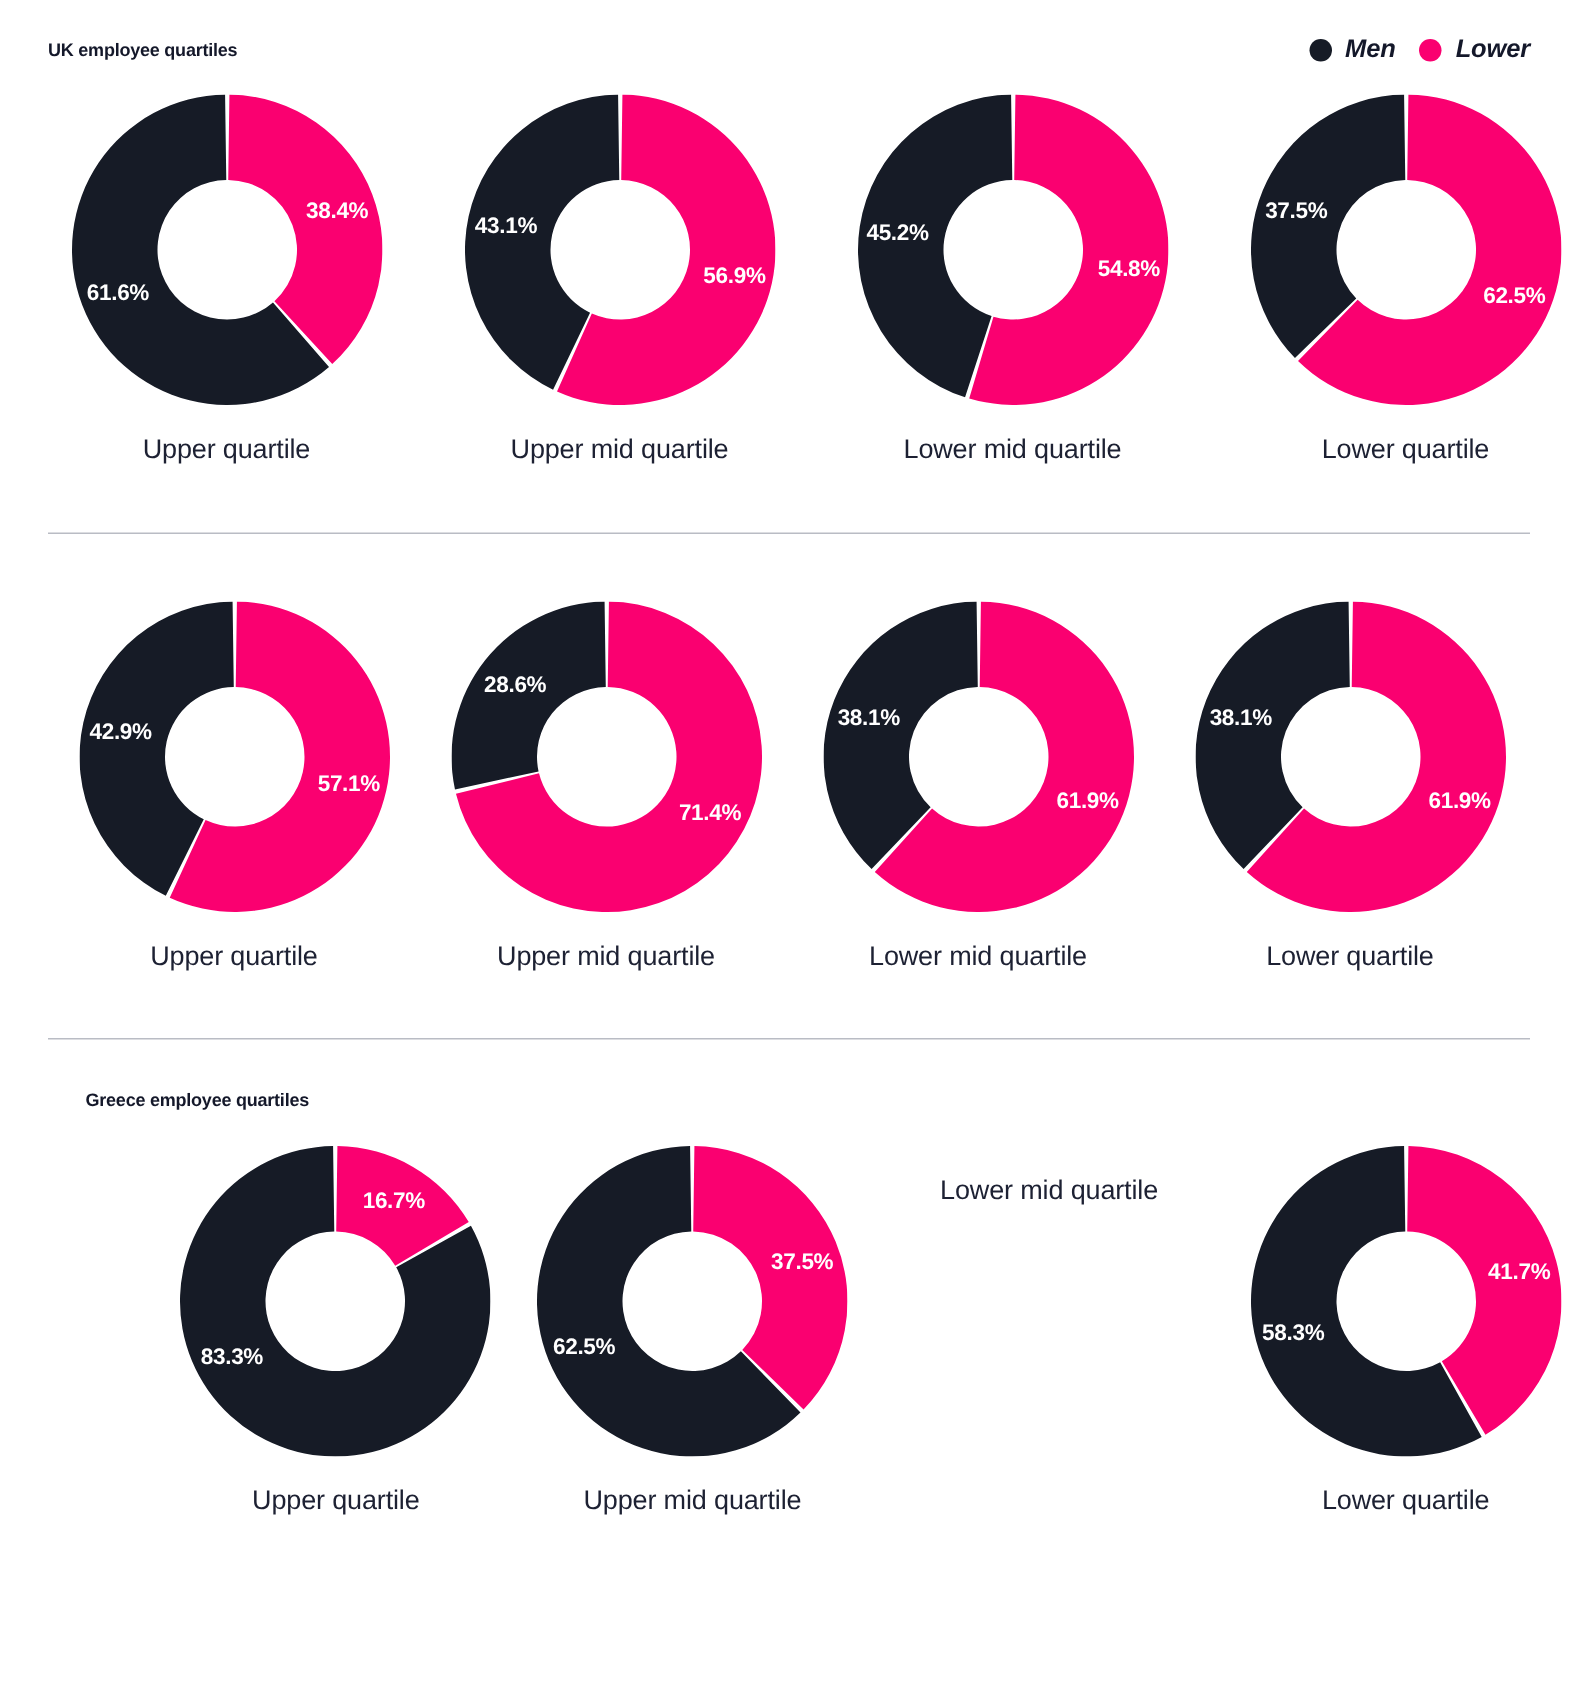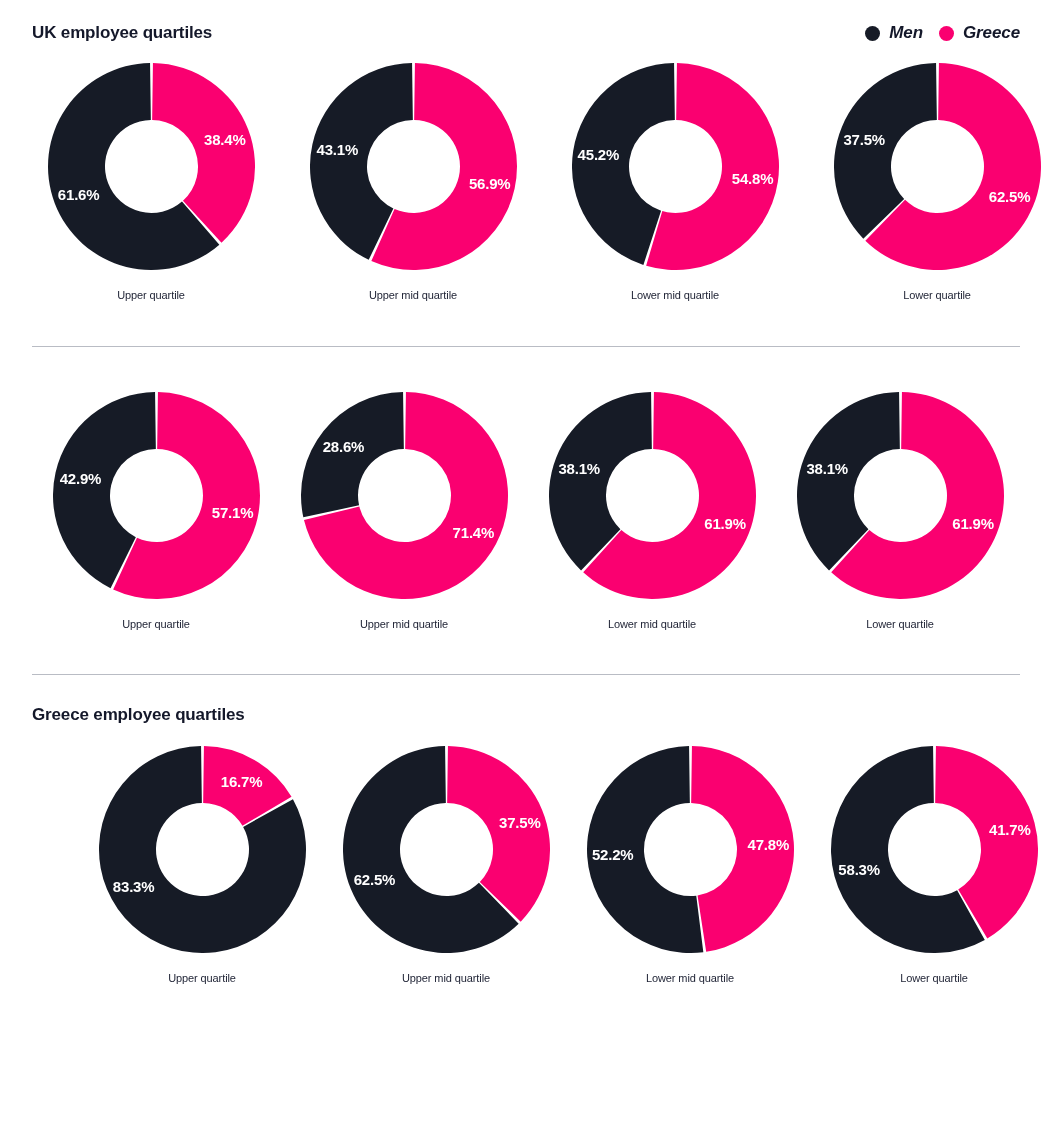--- a/index.html
+++ b/index.html
@@ -13,21 +13,21 @@
   .page{position:relative;width:1056px;height:1130px;}
 
   
   .sec-head{
     position:relative;
     display:flex;align-items:center;justify-content:space-between;
     padding:0 36px 0 32px;
     height:26px;
   }
   .sec-title{
-    font-size:17px;font-weight:bold;letter-spacing:-0.15px;
+    font-size:12px;font-weight:bold;letter-spacing:-0.15px;
     color:#14182a;line-height:26px;white-space:nowrap;
   }
   .legend{display:flex;align-items:center;gap:16px;font-style:italic;}
   .legend-item{display:flex;align-items:center;gap:9px;}
   .legend-dot{width:15px;height:15px;border-radius:50%;display:block;}
   .legend-label{font-size:17px;font-weight:bold;color:#14182a;letter-spacing:-0.1px;}
 
   
   .section{position:relative;}
   .charts-row{
@@ -39,21 +39,21 @@
     display:flex;flex-direction:column;align-items:center;
   }
   .donut-wrap{position:relative;}
   .donut-svg{display:block;}
   .pct{
     font-size:15px;font-weight:bold;fill:#ffffff;
     font-family:"Liberation Sans",sans-serif;
     letter-spacing:-0.2px;
   }
   .cell-label{
-    font-size:11px;color:#1d2133;letter-spacing:-0.1px;
+    font-size:18px;color:#1d2133;letter-spacing:-0.1px;
     text-align:center;white-space:nowrap;
   }
 
   .divider{
     height:1px;background:#b9bcc4;
     margin:0 36px 0 32px;
   }
 </style>
 </head>
 <body>
@@ -63,21 +63,21 @@
   <div class="section" style="padding-top:20px;">
     <div class="sec-head">
       <div class="sec-title">UK employee quartiles</div>
       <div class="legend">
         <div class="legend-item">
           <span class="legend-dot" style="background:#161b26"></span>
           <span class="legend-label">Men</span>
         </div>
         <div class="legend-item">
           <span class="legend-dot" style="background:#fa0070"></span>
-          <span class="legend-label">Greece</span>
+          <span class="legend-label">Lower</span>
         </div>
       </div>
     </div>
     <div class="charts-row" id="row-0" style="margin-top:17px;gap:24px;">
         <div class="chart-cell">
           <div class="donut-wrap">
             <svg width="207" height="207" viewBox="0 0 207 207" class="donut-svg">
               <path d="M 104.94508566510154 0.010088765037011171 A 103.5 103.5 0 0 1 173.50345789846455 179.7349387240385 L 134.95082891090436 137.750479716597 A 46.5 46.5 0 0 0 104.14924138577025 57.00453263356735 Z" fill="#fa0070"></path>
               <path d="M 171.34756018594072 181.659827128872 A 103.5 103.5 0 1 1 102.05491433489844 0.010088765037011171 L 102.85075861422973 57.00453263356735 A 46.5 46.5 0 1 0 133.98223718498787 138.6152846521019 Z" fill="#161b26"></path>
               <text x="176.79602442130084" y="82.32242882059784" text-anchor="middle" class="pct">38.4%</text>
@@ -168,21 +168,21 @@
               <text x="30.203975578699144" y="82.32242882059785" text-anchor="middle" class="pct">38.1%</text>
             </svg>
           </div>
           <div class="cell-label" style="margin-top: 19px;">Lower quartile</div>
         </div>
       </div>
   </div>
 
   <div class="divider" style="margin-top:44px;"></div>
 
-  <div class="section" style="padding-top:27px;">
+  <div class="section" style="padding-top:27px;padding-left:25px;">
     <div class="sec-head">
       <div class="sec-title">Greece employee quartiles</div>
     </div>
     <div class="charts-row" id="row-2" style="margin-top:18px;margin-left:48px;">
         <div class="chart-cell">
           <div class="donut-wrap">
             <svg width="207" height="207" viewBox="0 0 207 207" class="donut-svg">
               <path d="M 104.94508566510154 0.010088765037011171 A 103.5 103.5 0 0 1 192.51314974365698 50.68987622895306 L 143.4914151022227 79.77371250866007 A 46.5 46.5 0 0 0 104.14924138577025 57.00453263356735 Z" fill="#fa0070"></path>
               <path d="M 193.95299005224336 53.19585911071773 A 103.5 103.5 0 1 1 102.05491433489844 0.010088765037011171 L 102.85075861422973 57.00453263356735 A 46.5 46.5 0 1 0 144.13829987854413 80.8995888758297 Z" fill="#161b26"></path>
               <text x="142.57071677813536" y="41.49089624026453" text-anchor="middle" class="pct">16.7%</text>
@@ -196,28 +196,20 @@
             <svg width="207" height="207" viewBox="0 0 207 207" class="donut-svg">
               <path d="M 104.94508566510154 0.010088765037011171 A 103.5 103.5 0 0 1 177.70024789182497 175.65658814544742 L 136.83634325574747 135.91817728273725 A 46.5 46.5 0 0 0 104.14924138577025 57.00453263356735 Z" fill="#fa0070"></path>
               <path d="M 175.65658814544742 177.70024789182497 A 103.5 103.5 0 1 1 102.05491433489844 0.010088765037011171 L 102.85075861422973 57.00453263356735 A 46.5 46.5 0 1 0 135.91817728273725 136.83634325574747 Z" fill="#161b26"></path>
               <text x="176.79602442130084" y="82.32242882059784" text-anchor="middle" class="pct">37.5%</text>
               <text x="31.43739646411963" y="138.849307724477" text-anchor="middle" class="pct">62.5%</text>
             </svg>
           </div>
           <div class="cell-label" style="margin-top: 19px;">Upper mid quartile</div>
         </div>
         <div class="chart-cell">
-          <div class="donut-wrap">
-            <svg width="207" height="207" viewBox="0 0 207 207" class="donut-svg">
-              <path d="M 104.94508566510154 0.010088765037011171 A 103.5 103.5 0 0 1 119.19120656010327 205.80364625314277 L 110.54967251251016 149.4625077369192 A 46.5 46.5 0 0 0 104.14924138577025 57.00453263356735 Z" fill="#fa0070"></path>
-              <path d="M 116.32860334388269 206.2018838008599 A 103.5 103.5 0 1 1 102.05491433489844 0.010088765037011171 L 102.85075861422973 57.00453263356735 A 46.5 46.5 0 1 0 109.26357541536758 149.6414260554588 Z" fill="#161b26"></path>
-              <text x="181.31377549617557" y="103.61331799427634" text-anchor="middle" class="pct">47.8%</text>
-              <text x="25.686224503824434" y="114.38668200572371" text-anchor="middle" class="pct">52.2%</text>
-            </svg>
-          </div>
           <div class="cell-label" style="margin-top: 19px;">Lower mid quartile</div>
         </div>
         <div class="chart-cell">
           <div class="donut-wrap">
             <svg width="207" height="207" viewBox="0 0 207 207" class="donut-svg">
               <path d="M 104.94508566510154 0.010088765037011171 A 103.5 103.5 0 0 1 156.31012377104693 192.51314974365698 L 127.22628749133993 143.4914151022227 A 46.5 46.5 0 0 0 104.14924138577025 57.00453263356735 Z" fill="#fa0070"></path>
               <path d="M 153.80414088928222 193.9529900522434 A 103.5 103.5 0 1 1 102.05491433489844 0.010088765037011171 L 102.85075861422973 57.00453263356735 A 46.5 46.5 0 1 0 126.10041112417028 144.13829987854413 Z" fill="#161b26"></path>
               <text x="178.86331383997376" y="88.89102371930333" text-anchor="middle" class="pct">41.7%</text>
               <text x="28.136686160026258" y="129.1089762806967" text-anchor="middle" class="pct">58.3%</text>
             </svg>

